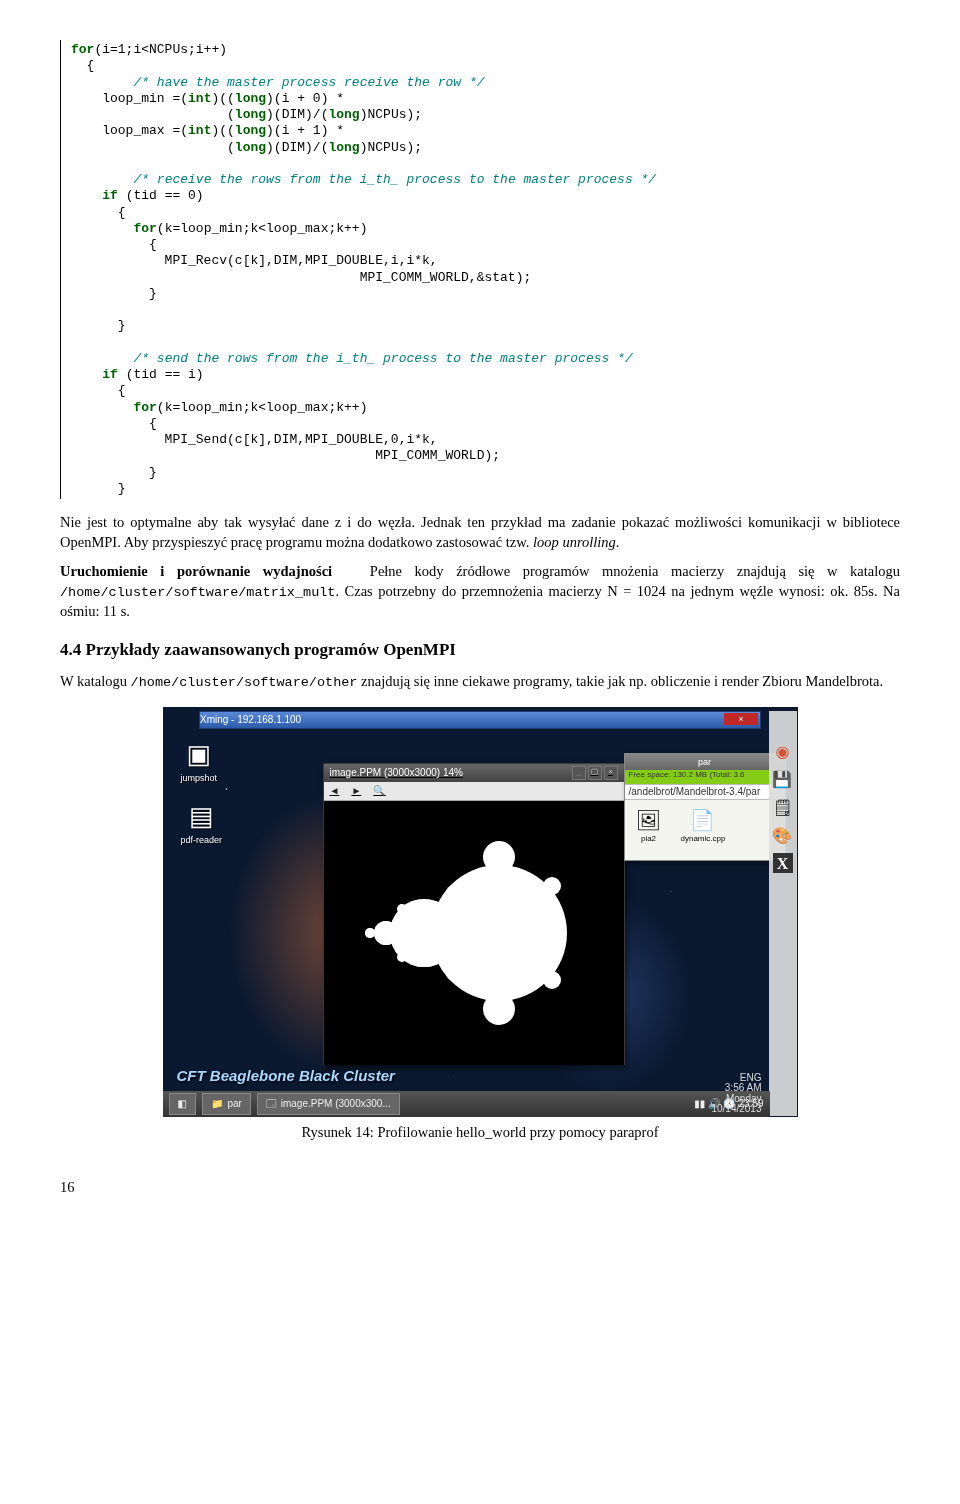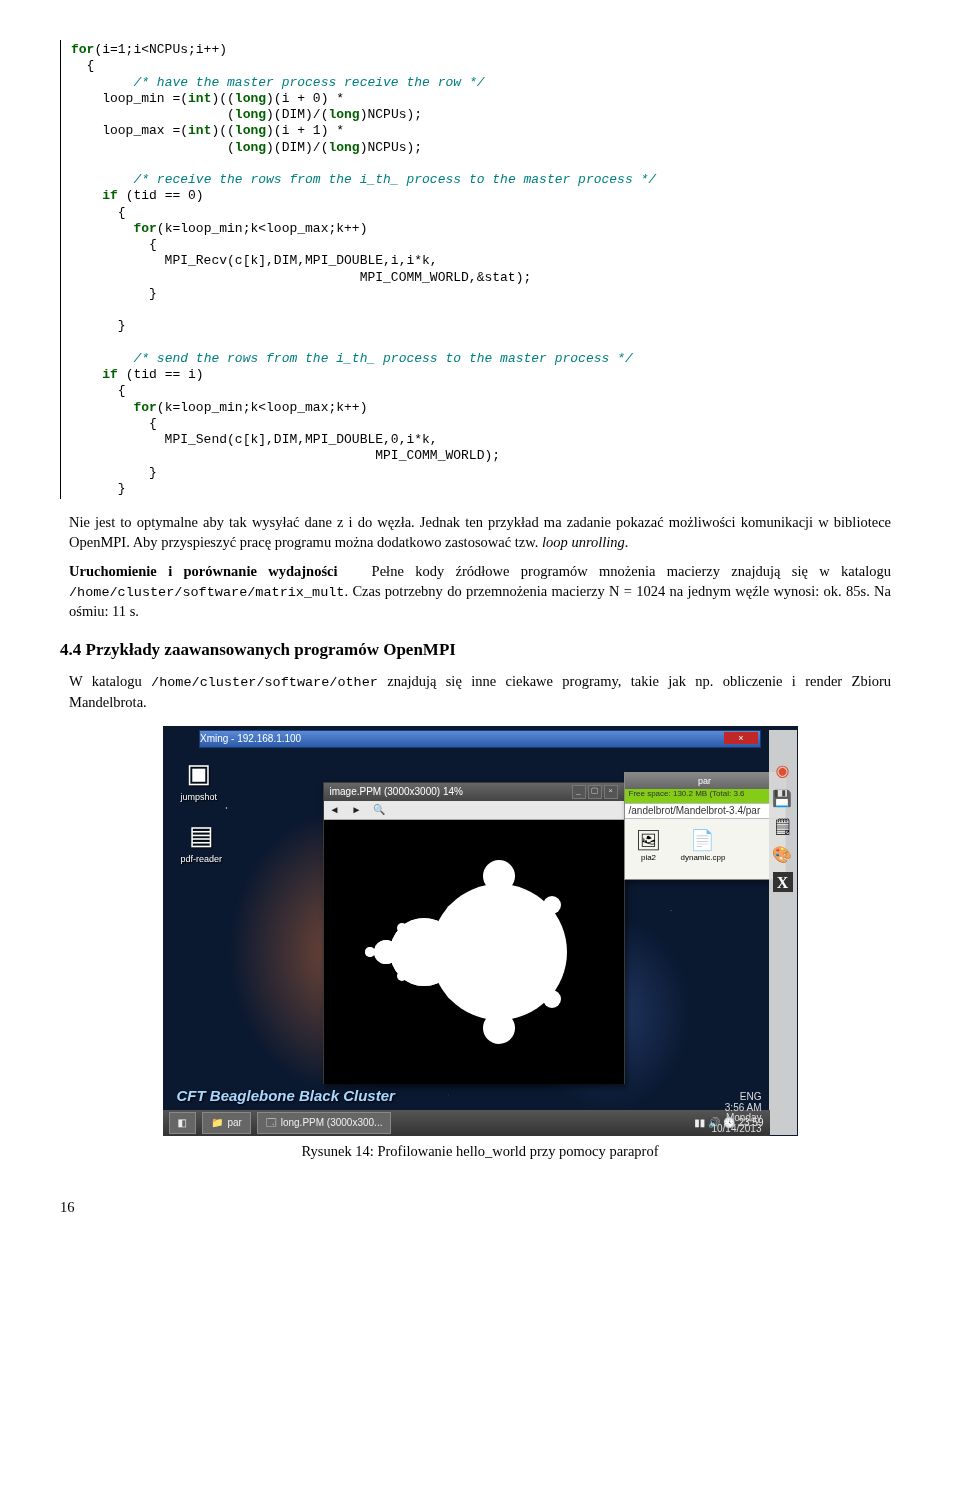--- a/index.html
+++ b/index.html
@@ -15,21 +15,21 @@
     font-family: "Courier New", Courier, monospace;
     font-size: 13px;
     white-space: pre;
     border-left: 1px solid #000;
     padding: 2px 0 2px 10px;
     margin-bottom: 14px;
     line-height: 1.25;
   }
   .kw { color: #006000; font-weight: bold; }
   .cm { color: #008080; font-style: italic; }
-  p { margin: 10px 9px; text-align: justify; }
+  p { margin: 10px 0; text-align: justify; }
   .runhead { font-weight: bold; }
   .section-h {
     font-weight: bold;
     font-size: 17px;
     margin: 18px 0 2px 0;
   }
   .tt { font-family: "Courier New", Courier, monospace; font-size: 13.5px; }
   .fig {
     display: block;
     margin: 14px auto 6px auto;
@@ -66,20 +66,21 @@
   .xming-close {
     position: absolute; right: 2px; top: 1px; width: 34px; height: 12px;
     background: #c02828; color: #fff; font-size: 9px; text-align: center; line-height: 12px;
   }
   .img-win {
     position: absolute; left: 160px; top: 56px;
     width: 300px; height: 300px;
     background: #f0f0f0;
     border: 1px solid #3a3a3a;
     box-shadow: 2px 4px 6px rgba(0,0,0,0.5);
+    text-decoration: underline;
   }
   .img-win-title {
     height: 18px; background: linear-gradient(#666,#444);
     color:#fff; font-size:10px; font-family:Tahoma,sans-serif;
     padding:0 6px; display:flex; align-items:center; justify-content:space-between;
   }
   .img-win-title .btns { display:flex; gap:2px; }
   .img-win-title .b { width:12px;height:12px;background:#555;border:1px solid #777;color:#ccc;font-size:8px;text-align:center;line-height:10px; }
   .img-win-menu {
     height: 18px; background:#e8e8e8; border-bottom:1px solid #aaa;
@@ -248,21 +249,21 @@
     <span class="di">🎨</span>
     <span class="di" style="background:#333;color:#fff;font-weight:bold;">X</span>
   </div>
 
   <div class="free-space"></div>
   <div class="cft">CFT Beaglebone Black Cluster</div>
 
   <div class="taskbar">
     <span class="tb-btn">◧</span>
     <span class="tb-btn">📁 <span>par</span></span>
-    <span class="tb-btn">🗔 <span>long.PPM (3000x300...</span></span>
+    <span class="tb-btn">🗔 <span>image.PPM (3000x300...</span></span>
     <span style="flex:1"></span>
     <span>▮▮ 🔊 🕓 <span>23:59</span></span>
     <div class="clock">
       <div>ENG</div>
       <div>3:56 AM</div>
       <div>Monday</div>
       <div>10/14/2013</div>
     </div>
   </div>
 </div>

